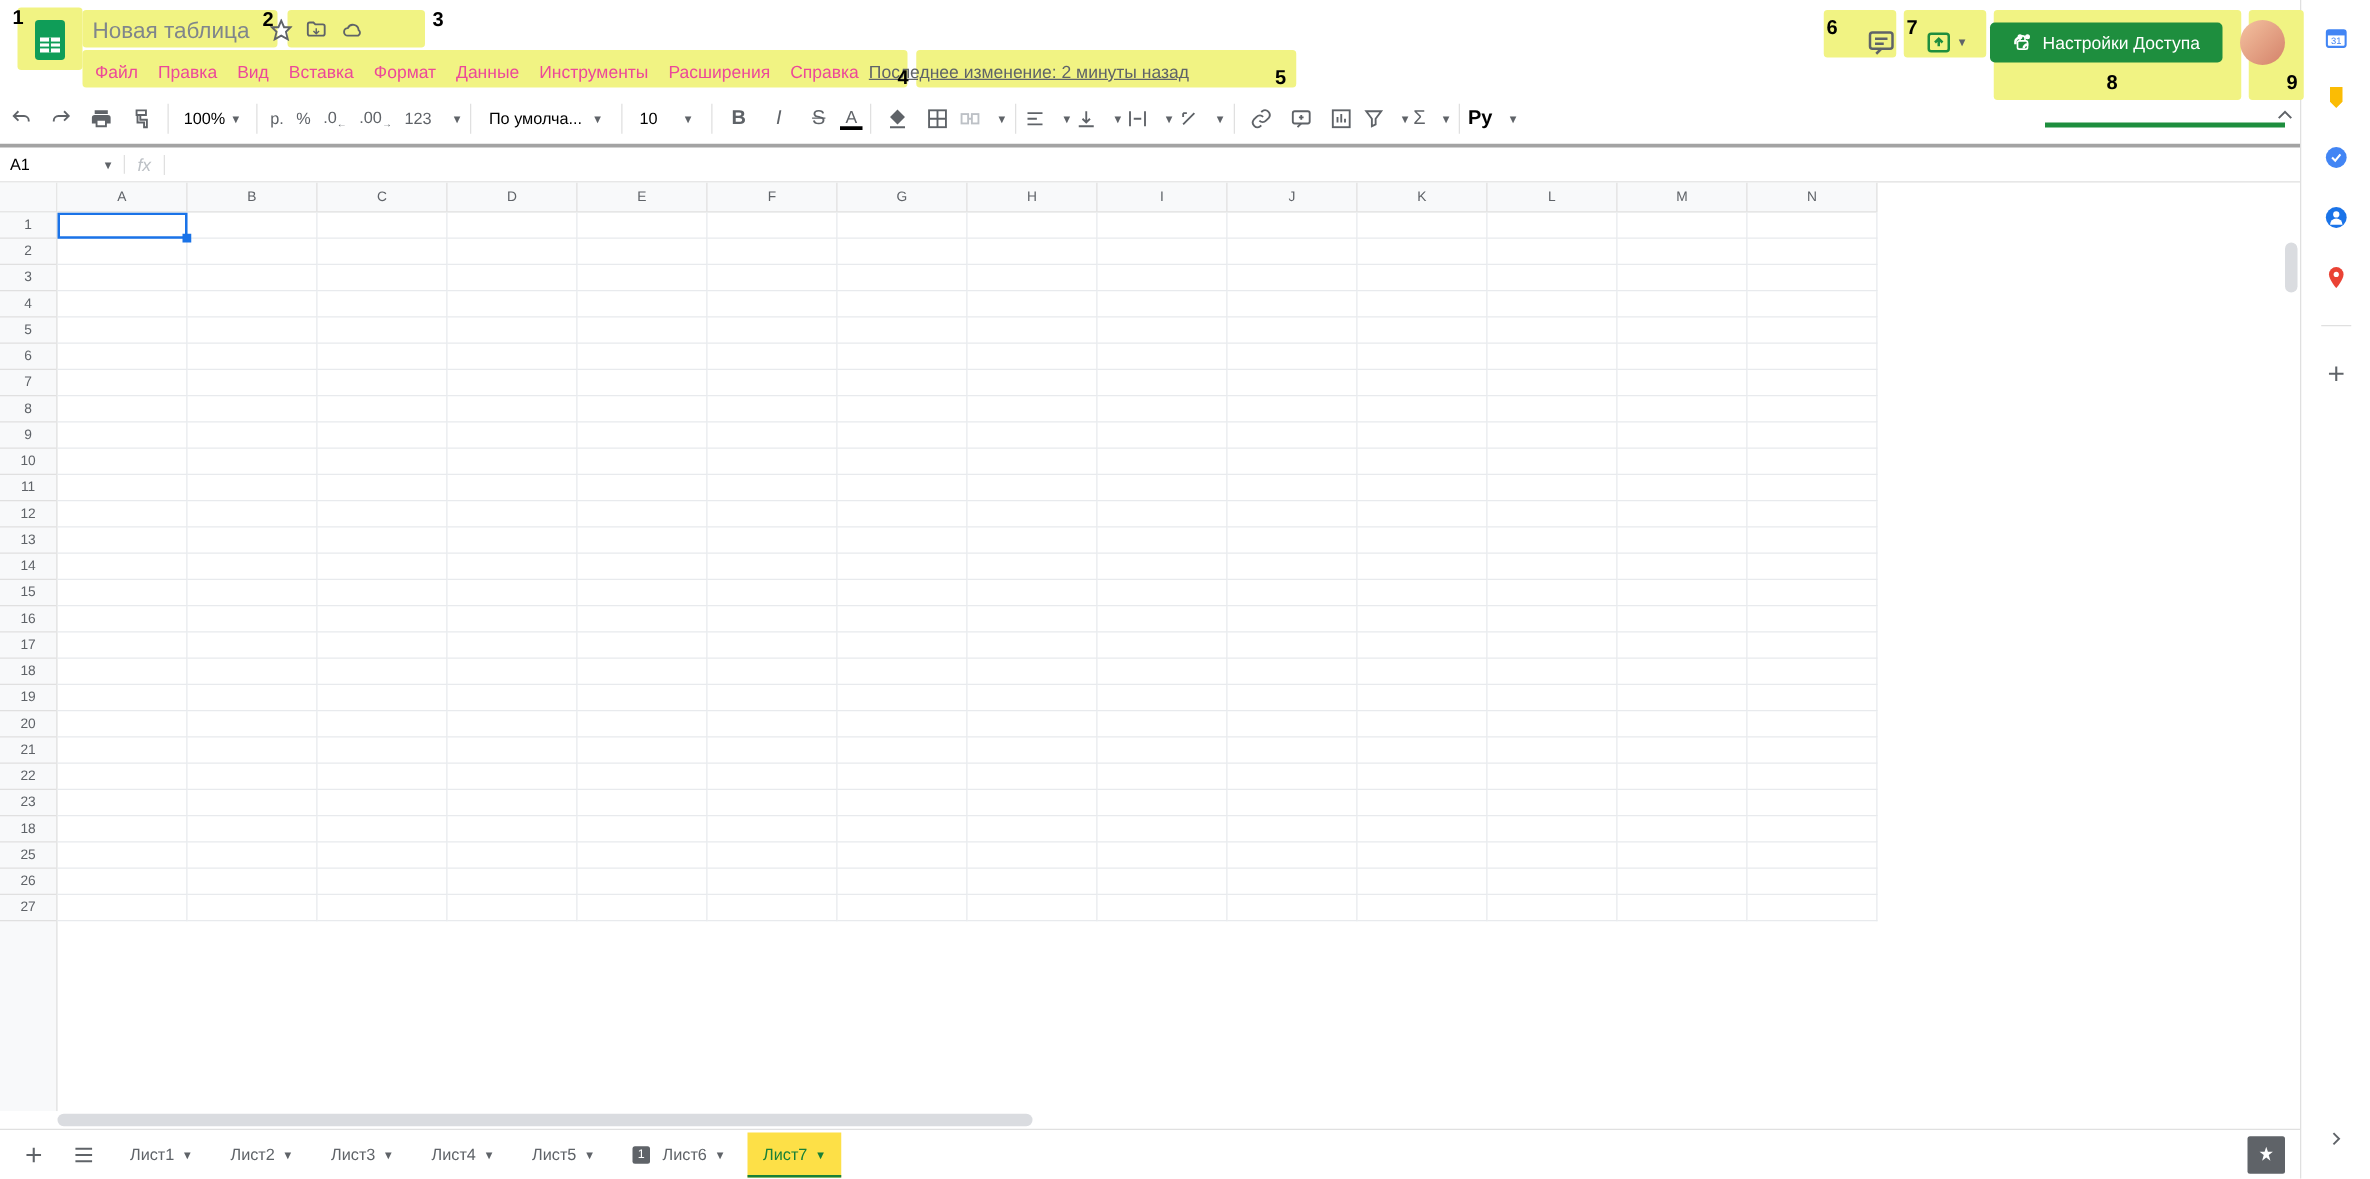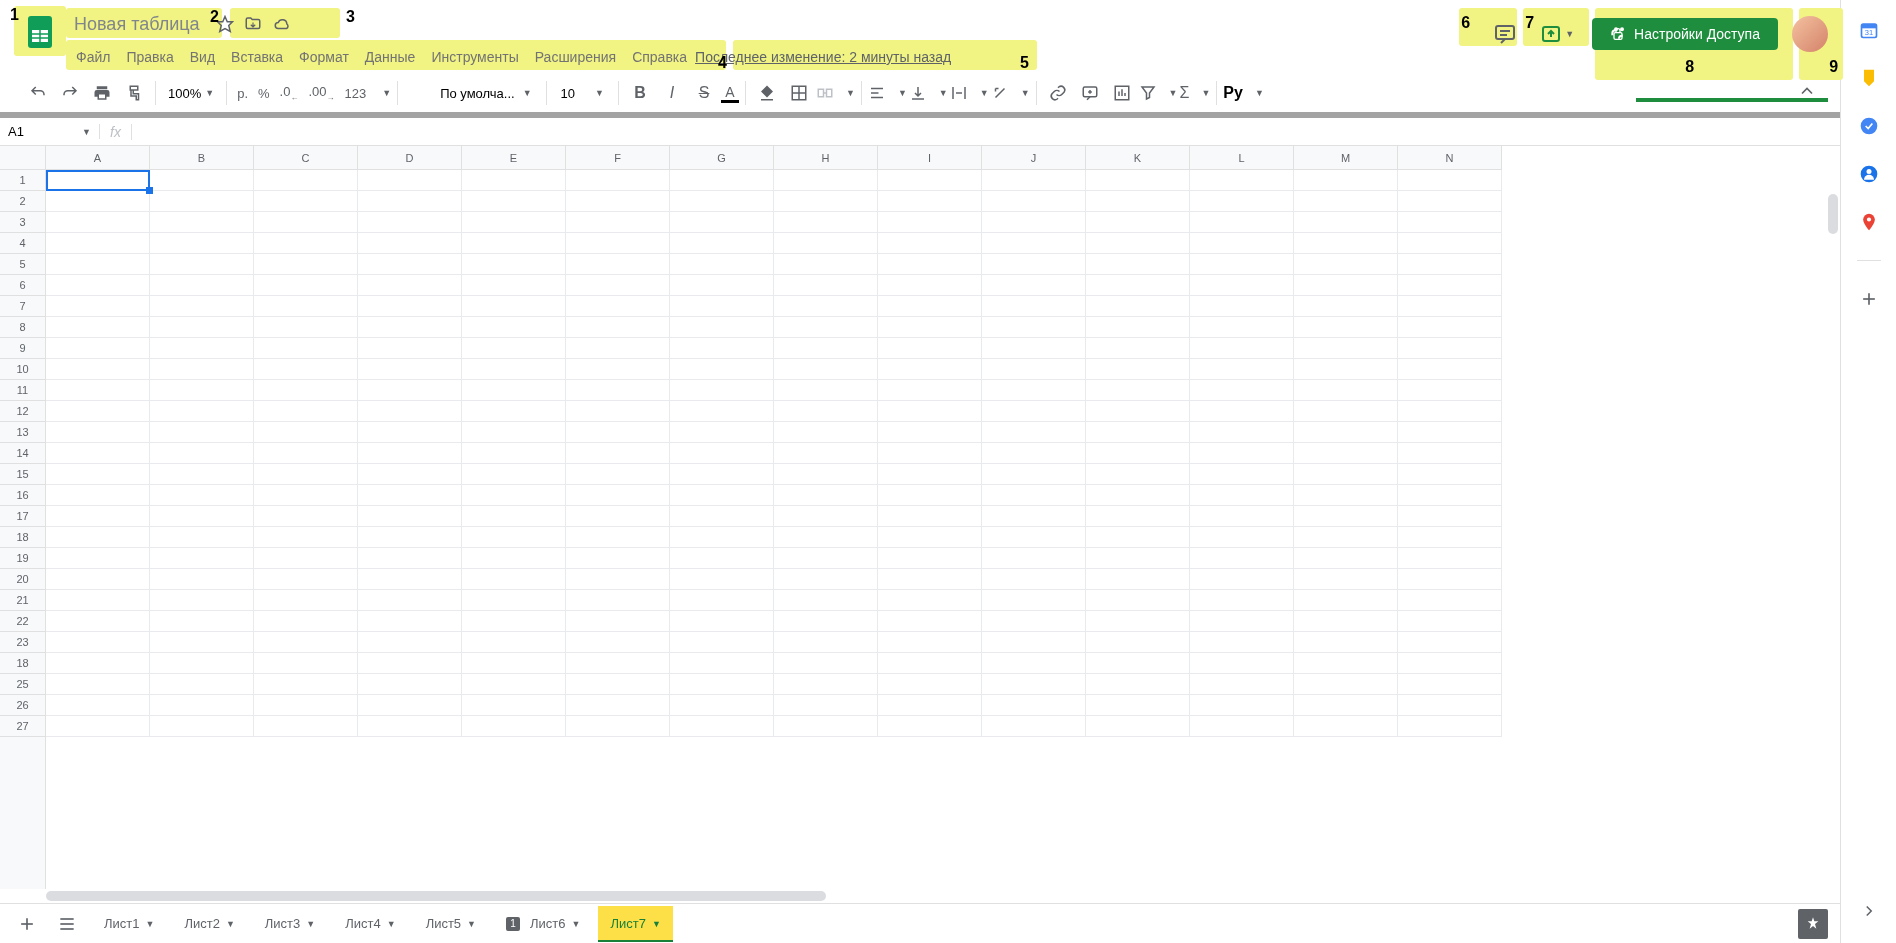--- a/index.html
+++ b/index.html
@@ -19,38 +19,38 @@
 .doc-title { font-size: 18px; color: #80868b; padding: 2px 6px; position: relative; z-index: 2; }
 .title-hl { position: absolute; top: 0; left: -2px; width: 156px; height: 30px; background: #f1f383; border-radius: 3px; z-index: 1; }
 .annot-num { position: absolute; font-size: 16px; font-weight: bold; color: #000; z-index: 5; }
 .docicons { display: flex; gap: 10px; align-items: center; color: #5f6368; position: relative; z-index: 2; padding: 0 4px; }
 .docicons-hl { position: absolute; top: 0; left: 162px; width: 110px; height: 30px; background: #f1f383; border-radius: 3px; z-index: 1; }
 .di { cursor: pointer; display: flex; }
 
 .menu-row { display: flex; align-items: center; height: 34px; position: relative; }
 .menu-hl { position: absolute; top: 0; left: -2px; width: 660px; height: 30px; background: #f1f383; border-radius: 3px; z-index: 1; }
 .last-change-hl { position: absolute; top: 0; left: 665px; width: 304px; height: 30px; background: #f1f383; border-radius: 3px; z-index: 1; }
-.menu-item { font-size: 14px; color: #737373; padding: 4px 8px; cursor: pointer; position: relative; z-index: 2; }
+.menu-item { font-size: 14px; color: #ec4899; padding: 4px 8px; cursor: pointer; position: relative; z-index: 2; }
 .last-change { font-size: 14px; color: #5f6368; text-decoration: underline; margin-left: 0; cursor: pointer; position: relative; z-index: 2; }
 
 .header-right { display: flex; align-items: center; gap: 14px; padding-top: 8px; position: relative; }
 .hr-hl { position: absolute; background: #f1f383; border-radius: 3px; z-index: 1; }
 .comment-btn, .present-btn { display: flex; align-items: center; justify-content: center; cursor: pointer; color: #5f6368; position: relative; z-index: 2; padding: 4px; }
 .present-btn { gap: 2px; }
 .share-btn { background: #1e8e3e; color: #fff; padding: 8px 18px; border-radius: 4px; font-size: 14px; font-weight: 500; display: flex; align-items: flex-start; gap: 8px; cursor: pointer; position: relative; z-index: 2; }
 .avatar { width: 36px; height: 36px; border-radius: 50%; background: linear-gradient(135deg, #f4c2a0, #d4826a); cursor: pointer; position: relative; z-index: 2; }
 .progress-bar { position: absolute; bottom: -50px; right: 0; width: 192px; height: 4px; background: #1e8e3e; z-index: 10; }
 
 
-.toolbar { display: flex; align-items: center; height: 44px; padding: 0 23px; border-bottom: 6px solid #a3a3a3; gap: 2px; }
+.toolbar { display: flex; align-items: center; height: 44px; padding: 0 2px; border-bottom: 3px solid #a3a3a3; gap: 2px; }
 .tb-btn { width: 30px; height: 30px; display: flex; align-items: center; justify-content: center; cursor: pointer; color: #5f6368; border-radius: 2px; }
 .tb-sep { width: 1px; height: 24px; background: #e0e0e0; margin: 0 4px; }
 .tb-zoom { font-size: 13px; padding: 0 6px; display: flex; align-items: center; gap: 4px; cursor: pointer; }
 .tb-text { font-size: 13px; color: #5f6368; padding: 0 4px; cursor: pointer; }
-.tb-font { font-size: 13px; padding: 0 8px; display: flex; align-items: center; gap: 8px; cursor: pointer; min-width: 100px; margin-left: 28px; }
+.tb-font { font-size: 13px; padding: 0 8px; display: flex; align-items: center; gap: 8px; cursor: pointer; min-width: 100px; }
 .tb-size { font-size: 13px; padding: 0 8px; display: flex; align-items: center; gap: 20px; cursor: pointer; }
 .tb-combo { display: flex; align-items: center; gap: 12px; cursor: pointer; }
 .chev { font-size: 9px; color: #5f6368; }
 .collapse-btn { margin-left: auto; cursor: pointer; color: #5f6368; }
 .text-color-btn { display: flex; flex-direction: column; align-items: center; cursor: pointer; }
 .color-underline { width: 18px; height: 3px; background: #000; }
 
 
 .formula-bar { display: flex; align-items: center; height: 28px; border-bottom: 1px solid #e0e0e0; }
 .name-box { width: 100px; border-right: 1px solid #e0e0e0; display: flex; align-items: center; padding: 0 8px; font-size: 13px; }

